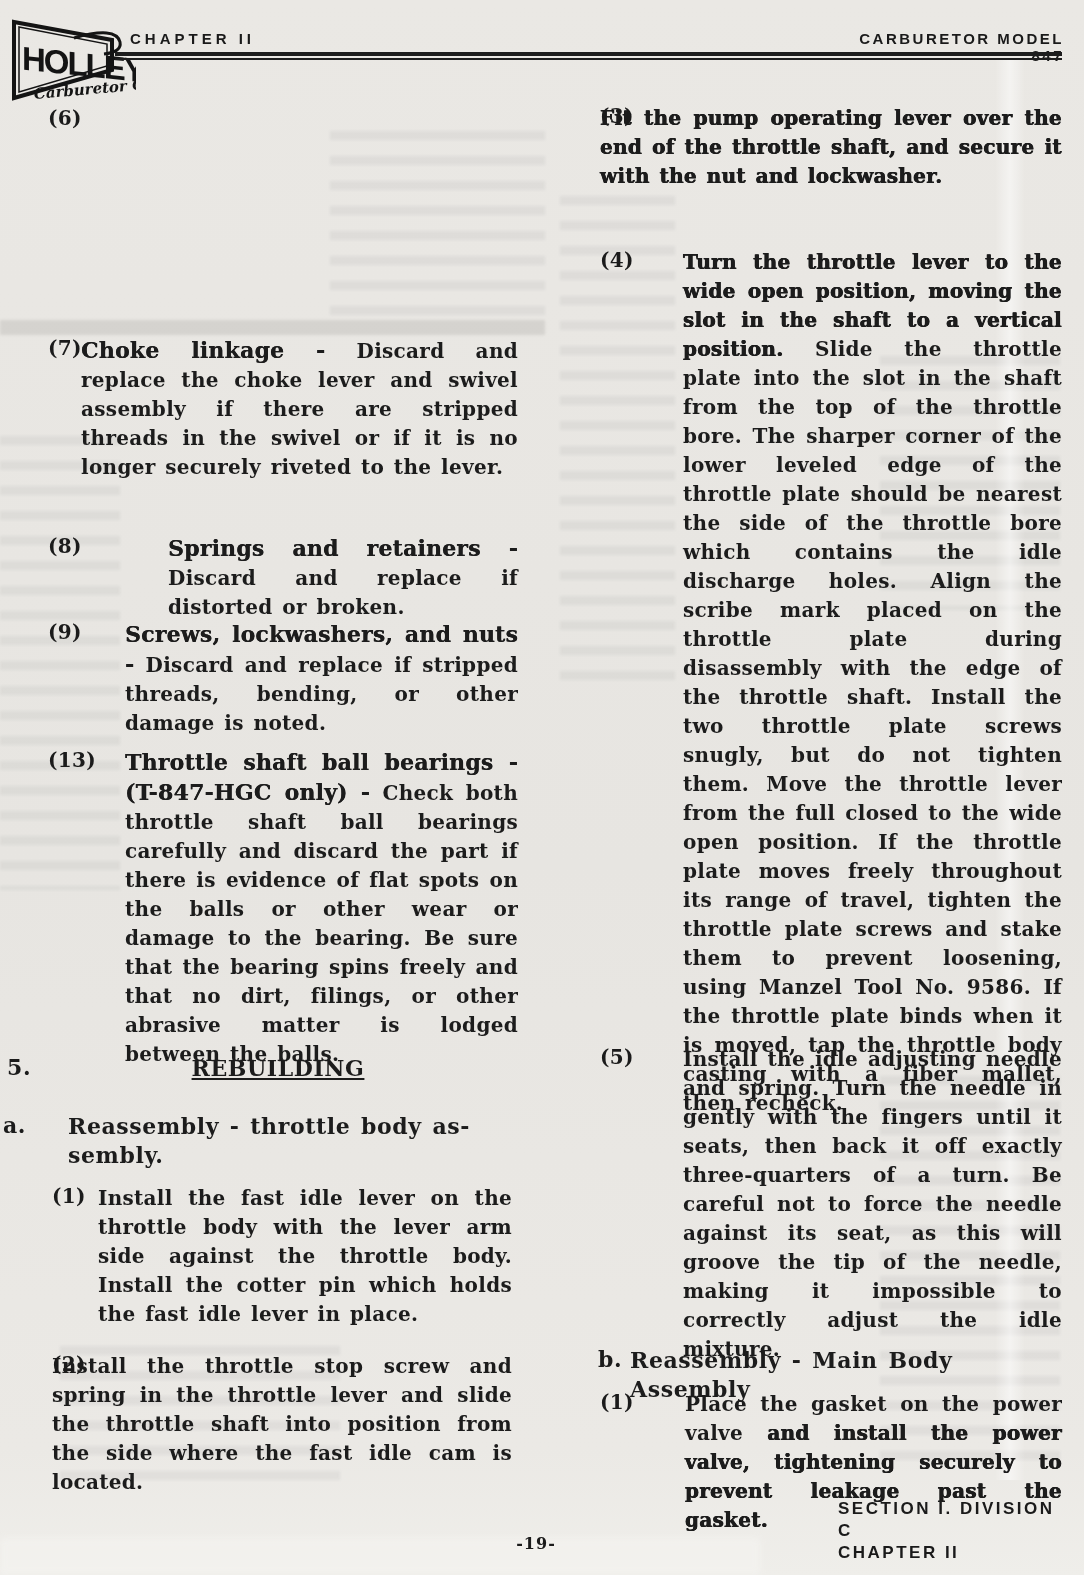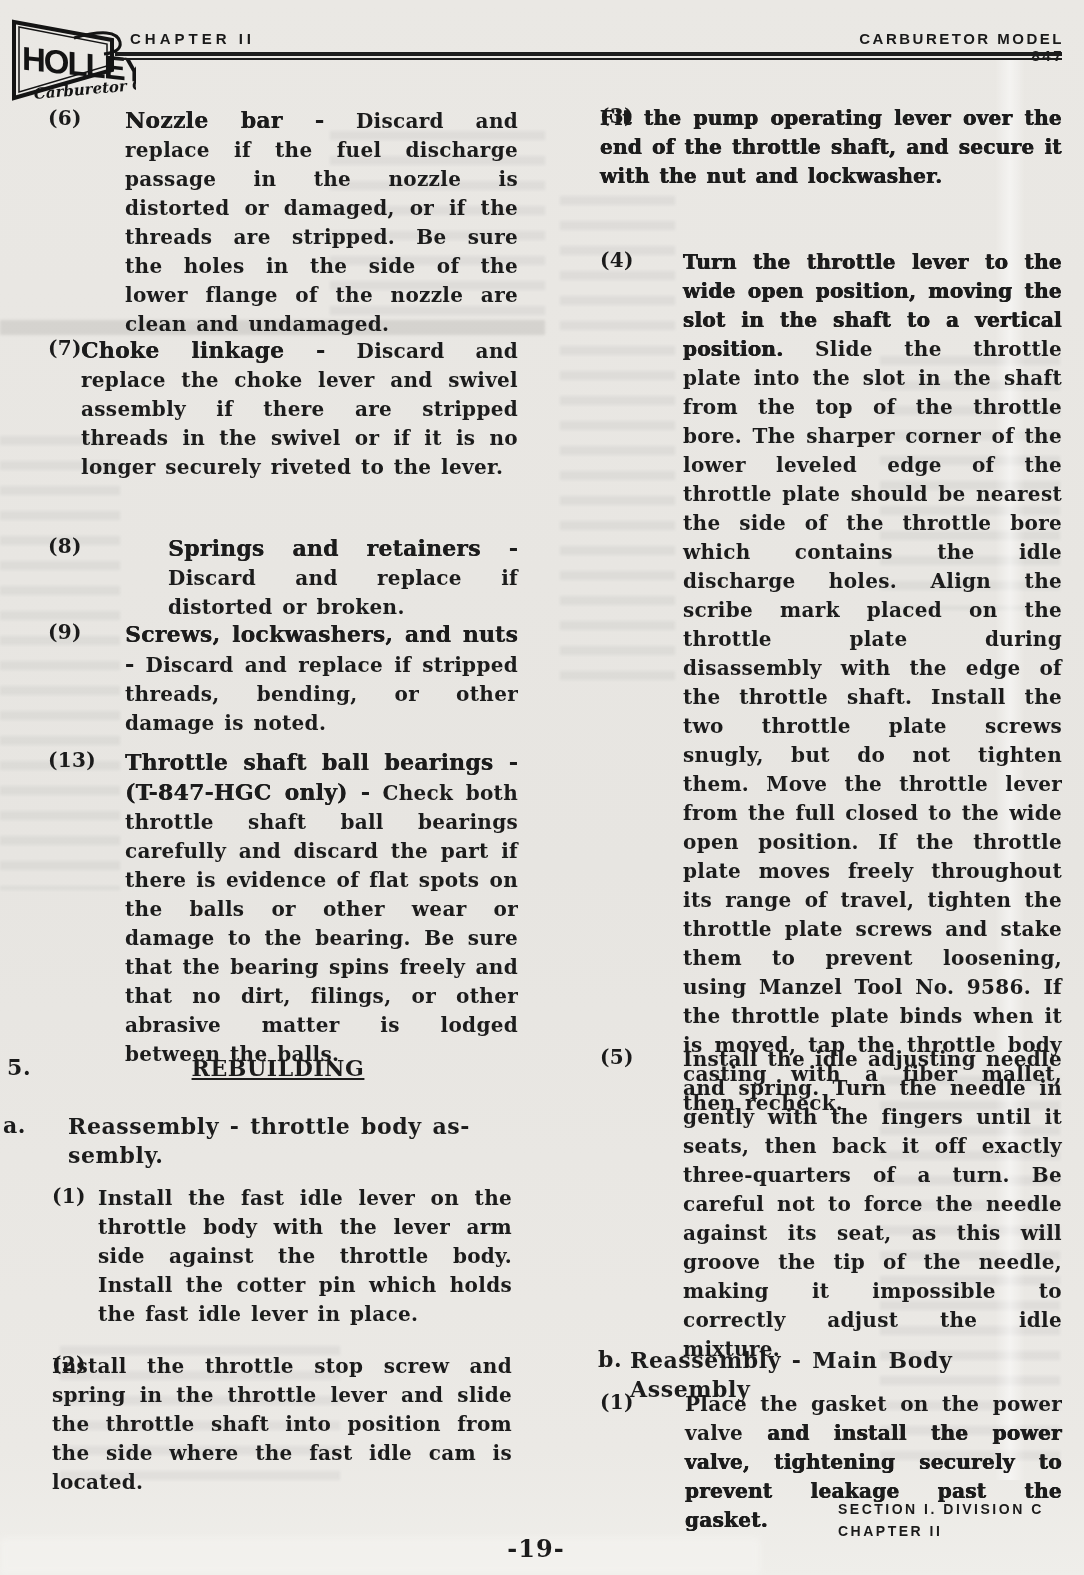--- a/index.html
+++ b/index.html
@@ -22,22 +22,22 @@
   .num  { position:absolute; left:0; top:0; font-size:20px; font-weight:700; letter-spacing:0.3px; }
   .btxt {
     font-size:20px; line-height:29px; font-weight:700; letter-spacing:0.3px; word-spacing:2.5px;
     text-align:justify; color:#1c1c1c;
   }
   .lead { font-size:22px; letter-spacing:0.2px; text-shadow:0.3px 0 0 currentColor; }
   .emph { text-shadow:0.35px 0 0 currentColor, -0.35px 0 0 currentColor; }
   .heading { font-size:22px; font-weight:700; letter-spacing:0.6px; }
   .pre { white-space:pre-line; }
   
-  .footer-block { position:absolute; top:1498px; left:838px; width:230px; font-size:14px; letter-spacing:2.5px; line-height:22px; }
-  .page-num { position:absolute; top:1534px; left:500px; width:72px; text-align:center; font-size:24px; font-weight:700; letter-spacing:1px; }
+  .footer-block { position:absolute; top:1498px; left:838px; width:230px; font-size:17px; letter-spacing:2.5px; line-height:22px; }
+  .page-num { position:absolute; top:1534px; left:500px; width:72px; text-align:center; font-size:16px; font-weight:700; letter-spacing:1px; }
   
   .artifact { position:absolute; pointer-events:none; }
   .band { background:#bdbbb7; opacity:0.45; filter:blur(1.5px); }
   .lightband { background:#f6f5f2; opacity:0.55; filter:blur(3px); }
   .ghost {
     background: repeating-linear-gradient(180deg, transparent 0 16px, rgba(95,95,95,0.10) 16px 25px);
     filter: blur(1.6px); opacity:0.8;
   }
   .vstreak { background: linear-gradient(90deg, transparent, rgba(255,255,255,0.5), transparent); }
 </style>
@@ -64,21 +64,20 @@
       <text x="14" y="68" font-family="Liberation Sans" font-weight="bold" font-size="33" letter-spacing="-2" transform="skewY(6) translate(0,-8)" fill="#141414">HOLLEY</text>
       <text x="26" y="88" font-family="DejaVu Serif" font-style="italic" font-weight="bold" font-size="15" transform="rotate(-5 60 86)" fill="#141414">Carburetor Co.</text>
     </svg>
   </div>
   <div class="hdr-sans chapter-label">CHAPTER II</div>
   <div class="hdr-sans model-label">CARBURETOR MODEL 847</div>
   <div class="rule"></div>
 
   <div class="litem" style="top:106px; left:48px; width:470px;">
     <span class="num">(6)</span>
-    <div class="btxt" style="margin-left:77px;"><span class="lead">Nozzle bar -</span> <span>Discard and replace if the fuel discharge passage in the nozzle is distorted or damaged, or if the threads are stripped. Be sure the holes in the side of the lower flange of the nozzle are clean and undamaged.</span></div>
   </div>
 
   <div class="litem" style="top:336px; left:48px; width:470px;">
     <span class="num">(7)</span>
     <div class="btxt" style="margin-left:33px;"><span class="lead">Choke linkage -</span> <span>Discard and replace the choke lever and swivel assembly if there are stripped threads in the swivel or if it is no longer securely riveted to the lever.</span></div>
   </div>
 
   <div class="litem" style="top:534px; left:48px; width:470px;">
     <span class="num">(8)</span>
     <div class="btxt" style="margin-left:120px;"><span class="lead">Springs and retainers -</span> <span>Discard and replace if distorted or broken.</span></div>

